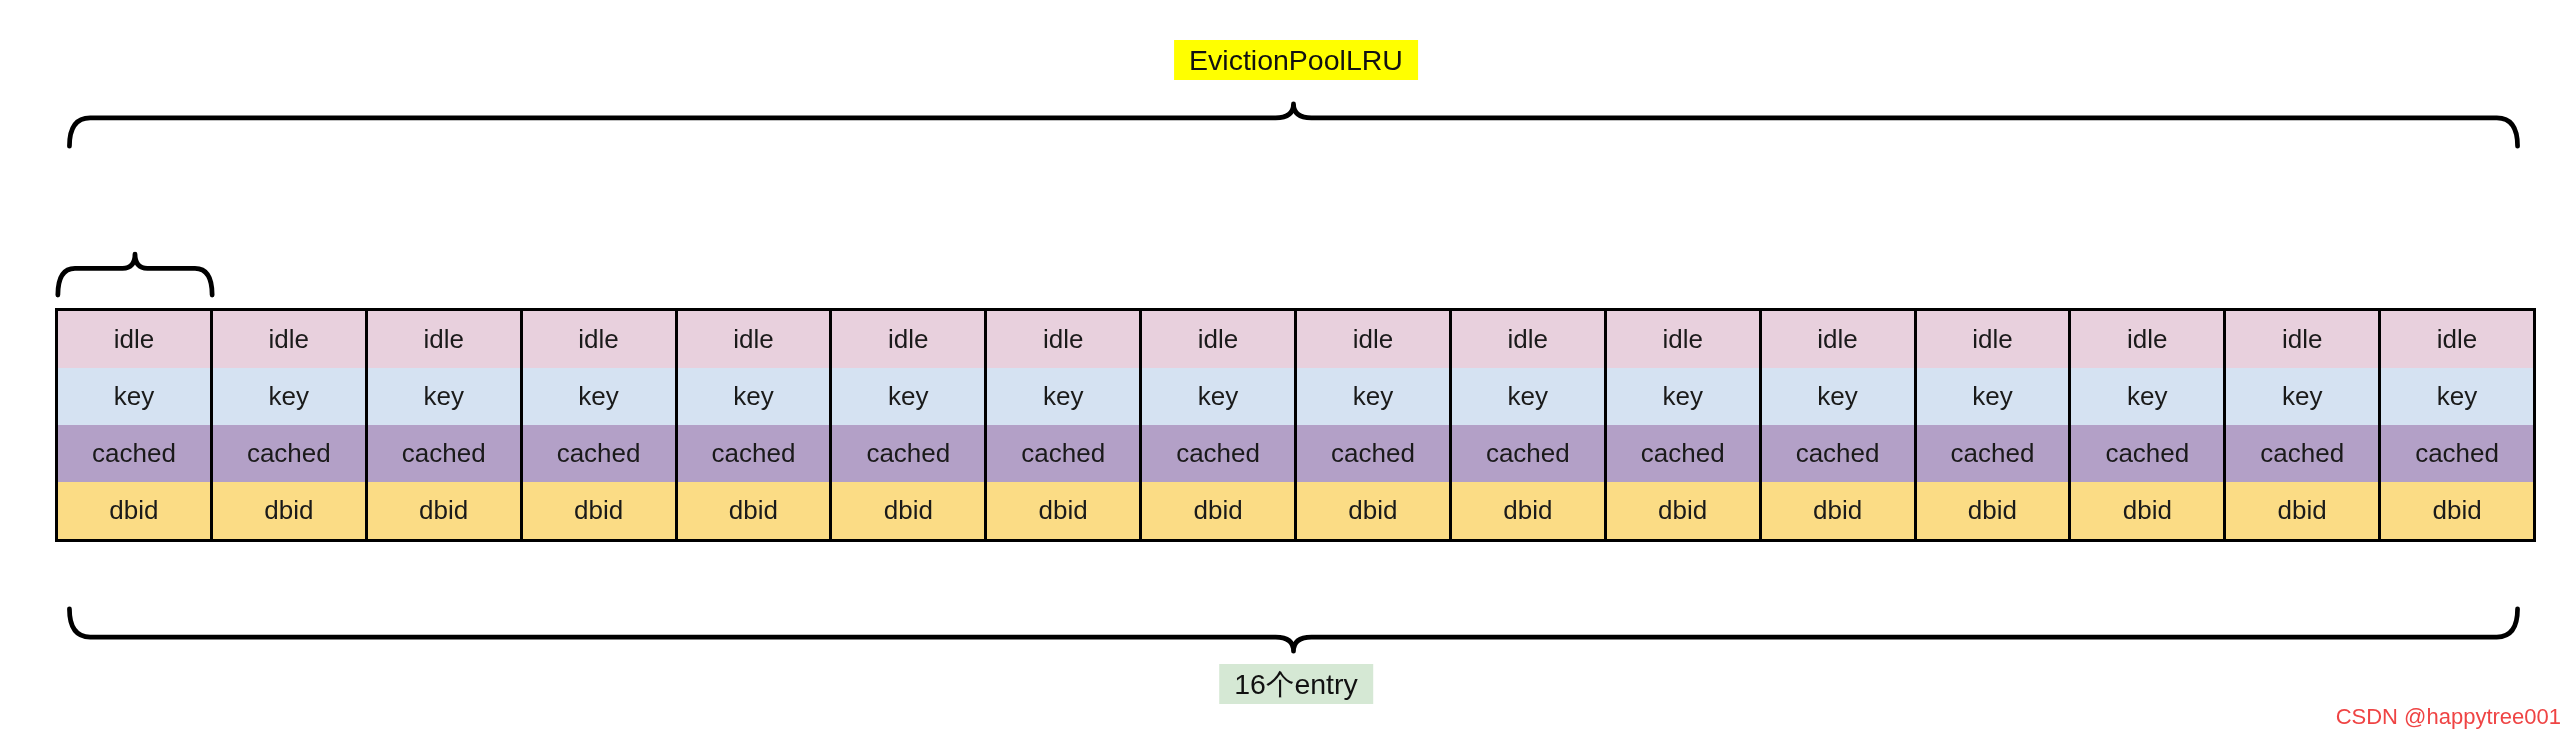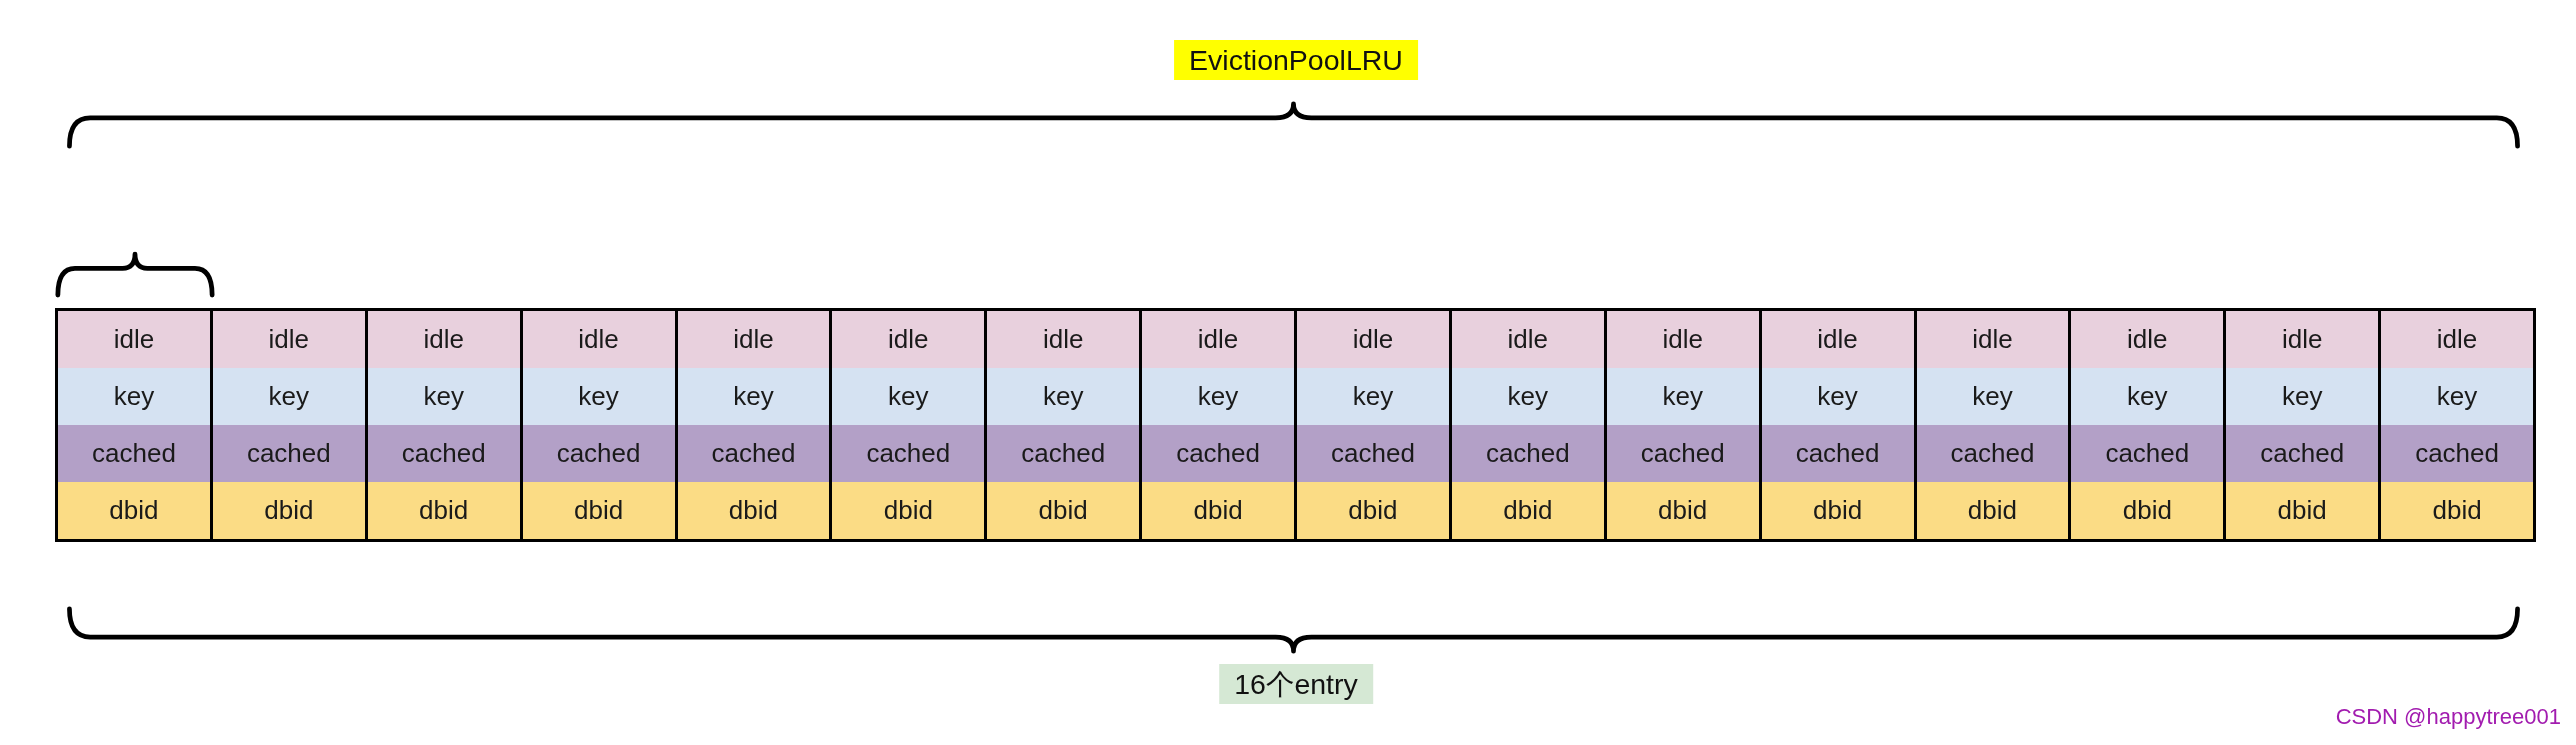--- a/index.html
+++ b/index.html
@@ -46,21 +46,21 @@
     text-align: center;
     font-size: 26px;
     color: #1a1a1a;
     overflow: hidden;
   }
   #watermark {
     position: absolute;
     right: 15px;
     top: 704px;
     font-size: 22px;
-    color: #a21caf;
+    color: #ef4444;
   }
 </style>
 </head>
 <body>
 
 <div id="stage">
 
   <div class="tag centered" style="top: 40px; background-color: rgb(255, 255, 0);">EvictionPoolLRU</div>
 
   <svg class="brace" style="left: 55px; top: 101px;" width="2477" height="49" viewBox="0 0 2604 52">

